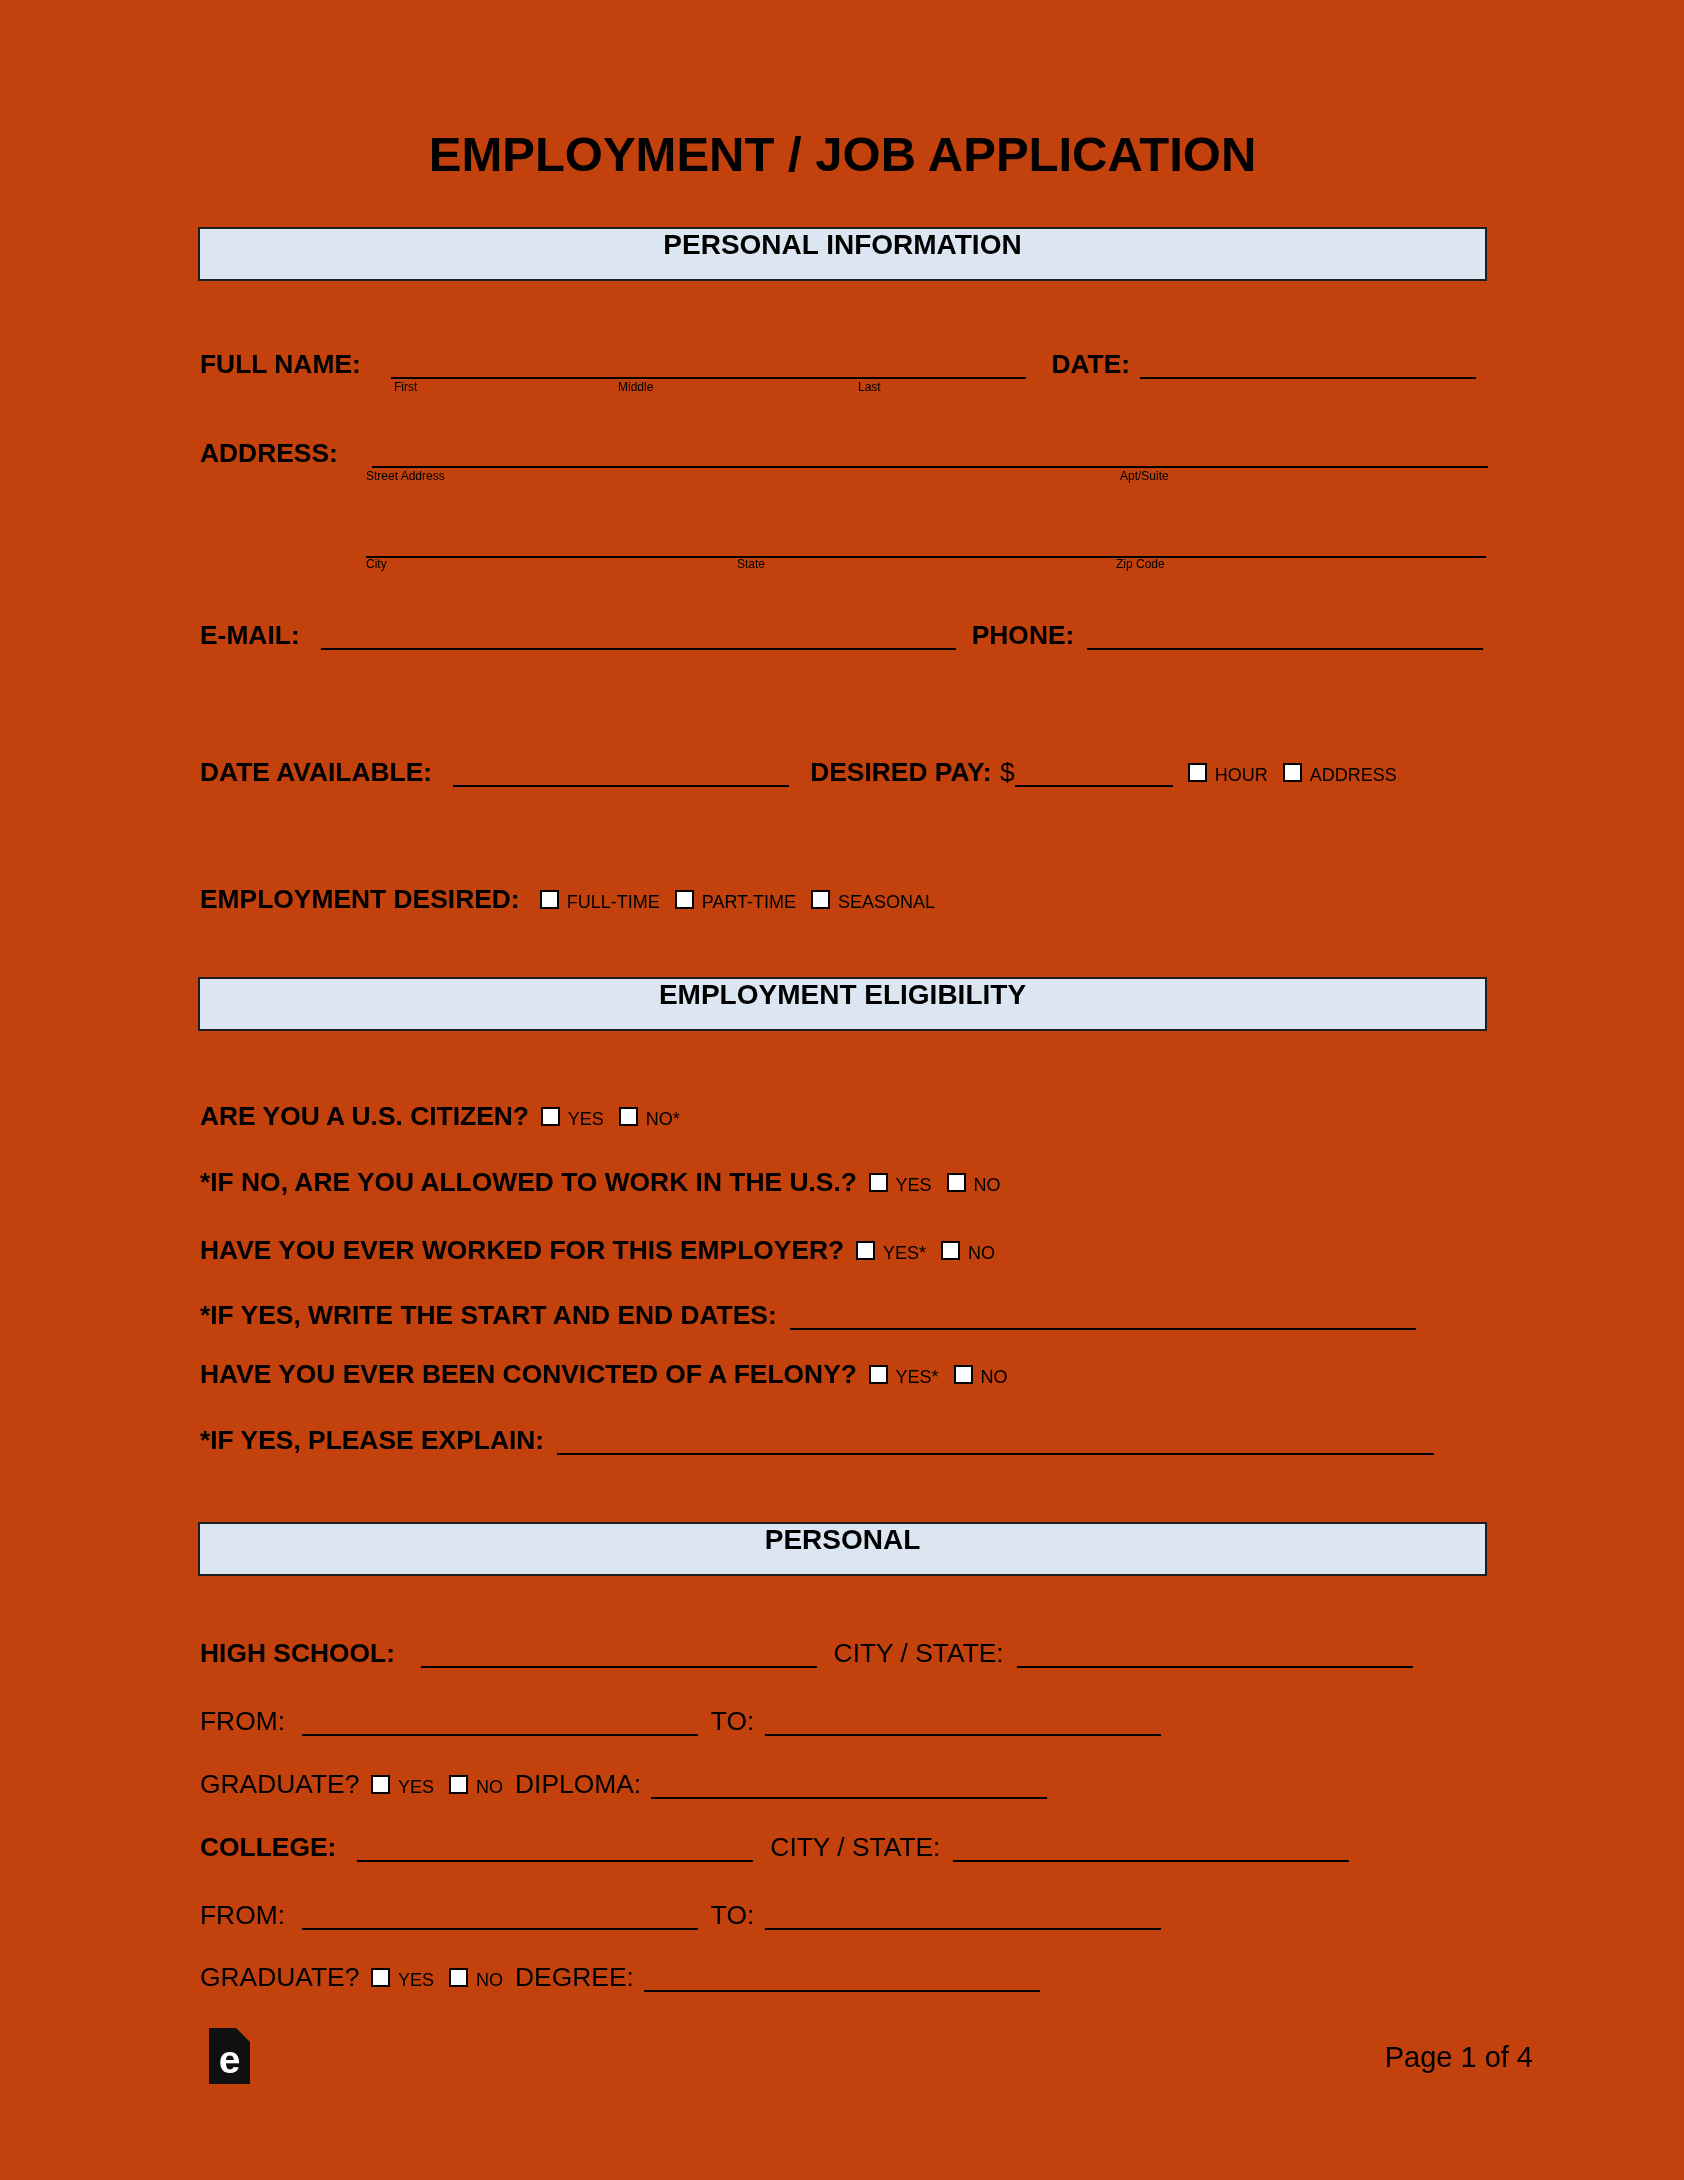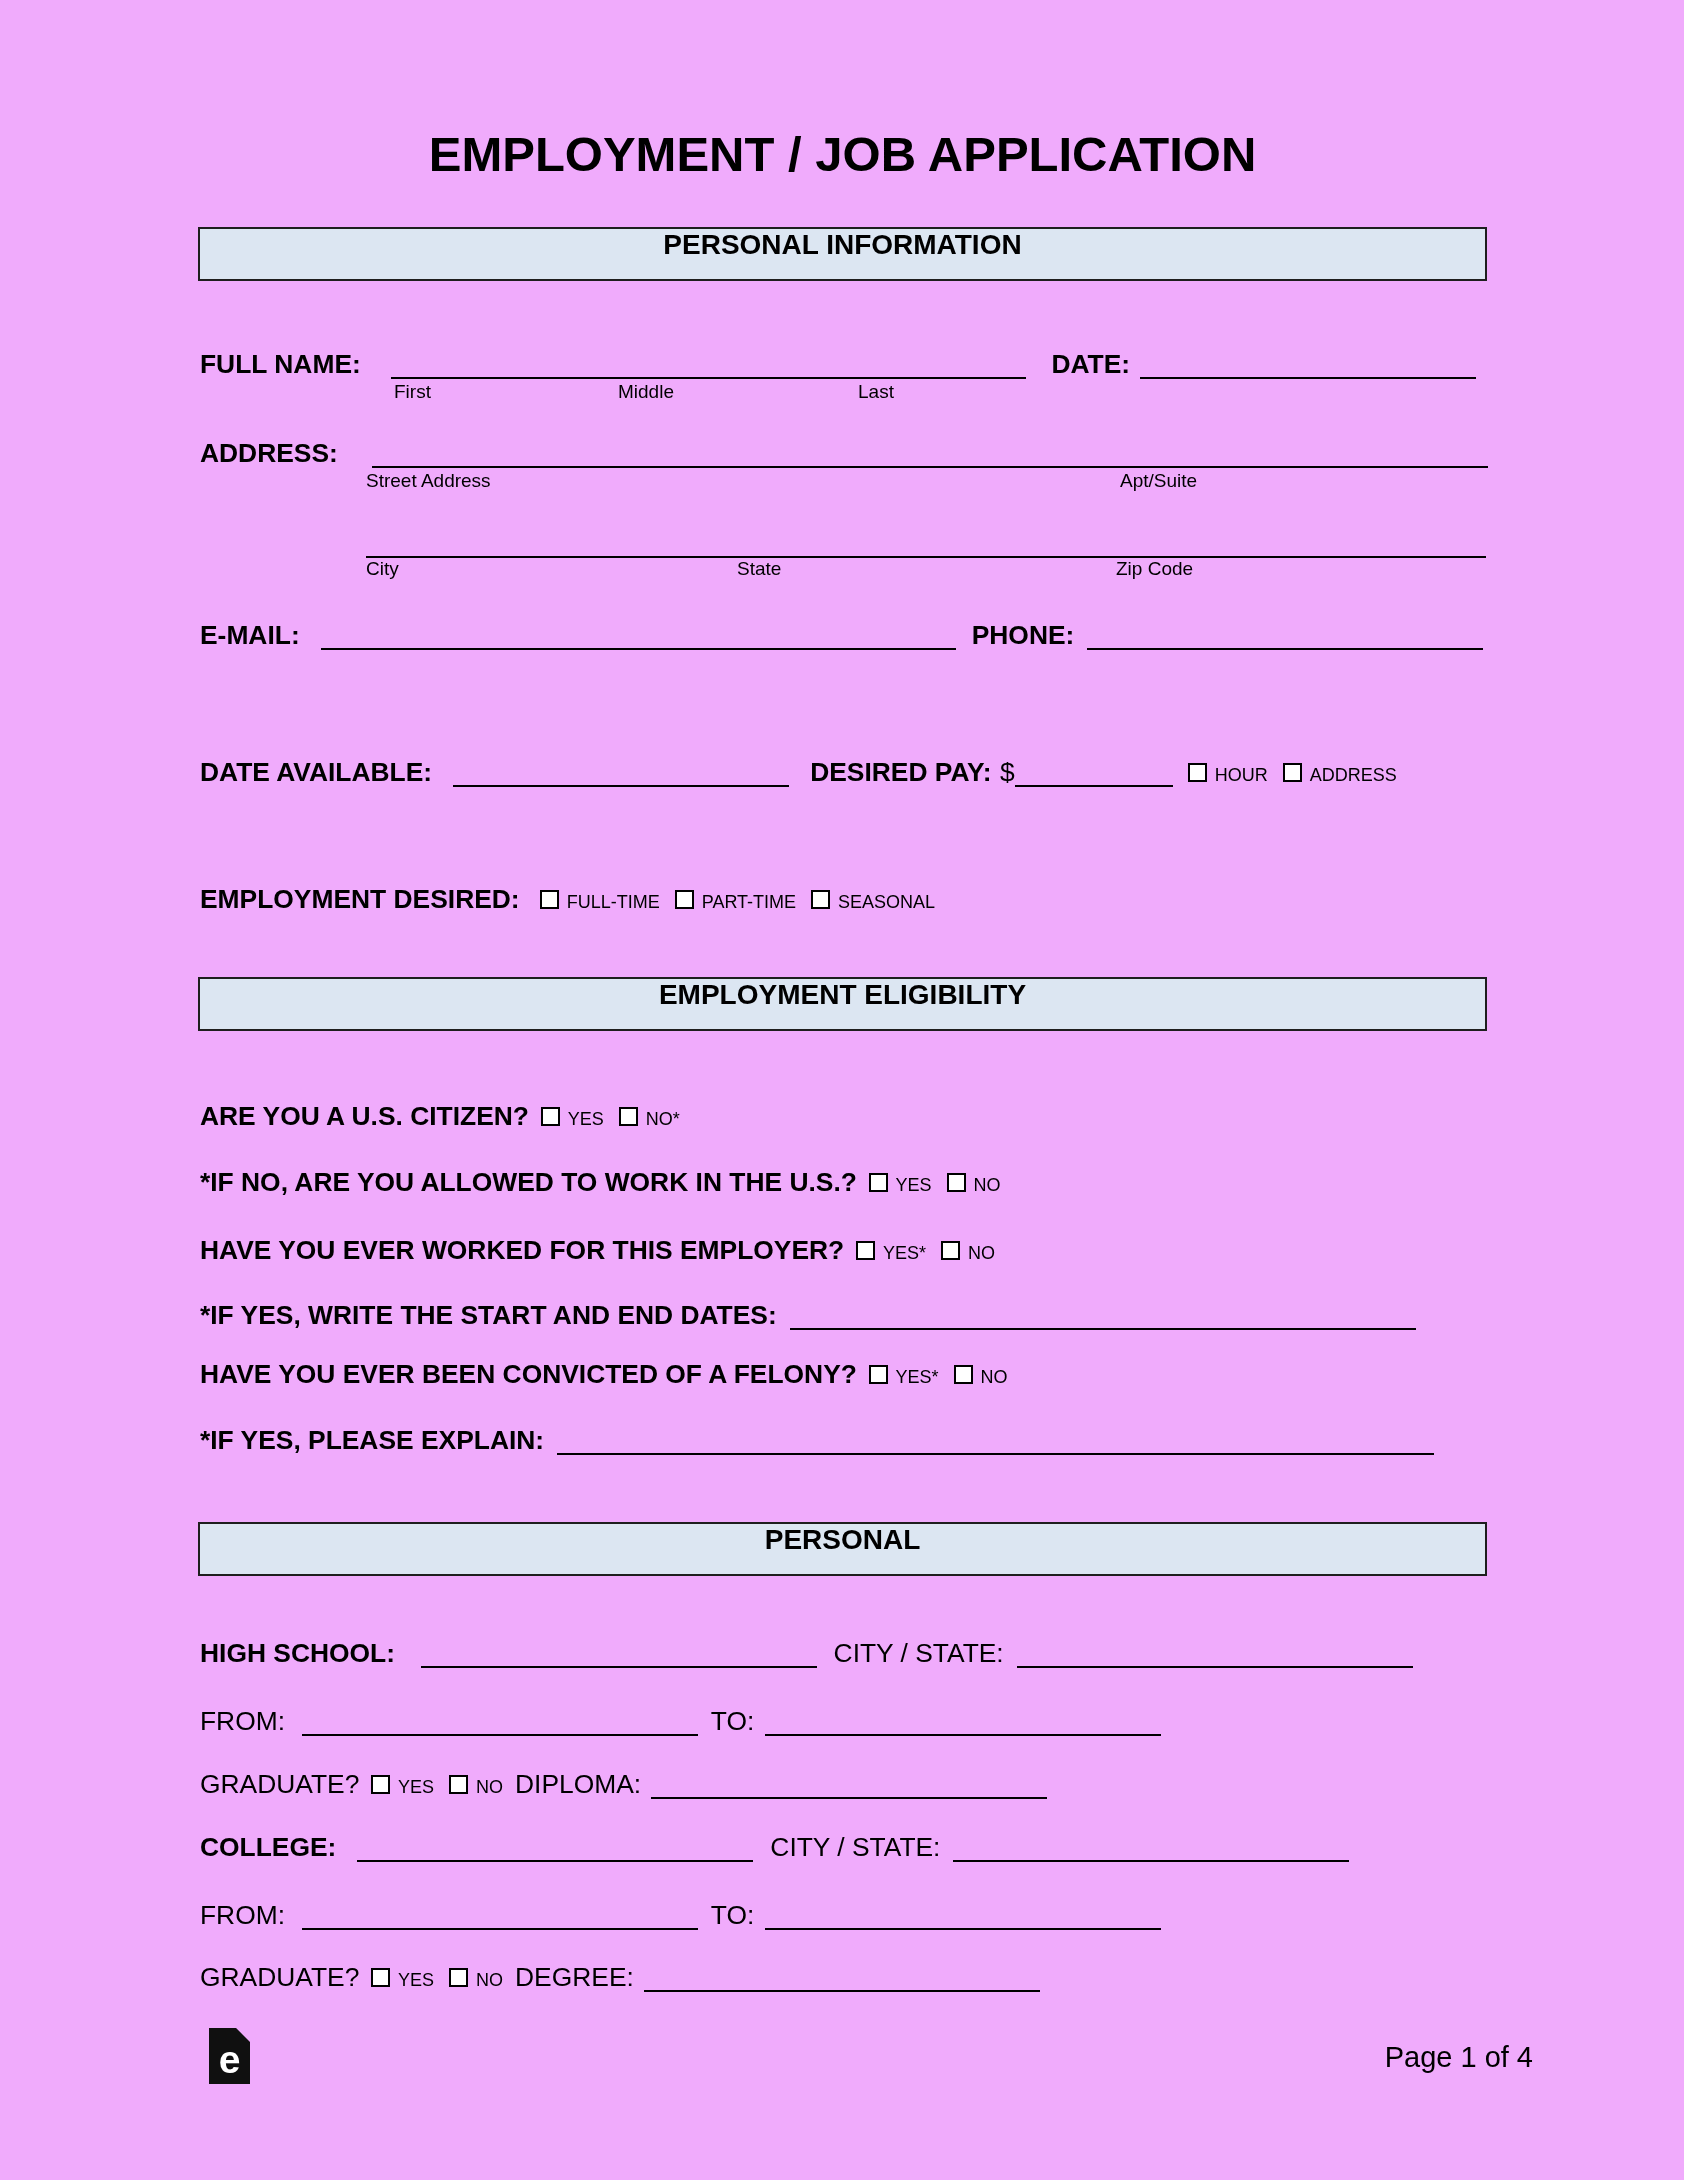--- a/index.html
+++ b/index.html
@@ -1,32 +1,32 @@
 <!DOCTYPE html>
 <html style="font-size:13.6px"><head>
 <meta charset="utf-8">
 <style>
   html,body{margin:0;padding:0;background:#ffffff;}
   .page{
-    position:relative;width:1685px;height:2181px;background:#f0abfc;
+    position:relative;width:1685px;height:2181px;background:#c2410c;
     font-family:"Liberation Sans","DejaVu Sans",sans-serif;color:#000;overflow:hidden;
   }
   .title{
     position:absolute;top:128px;left:0;width:100%;text-align:center;
     font-size:49px;font-weight:bold;line-height:1.1;
   }
   .bar{
     position:absolute;left:198px;width:1289px;height:54px;
     background:#dce6f2;border:2.6px solid #1e1e1e;box-sizing:border-box;
     display:flex;align-items:flex-start;justify-content:center;
     font-size:28px;font-weight:bold;
   }
   .row{position:absolute;left:200px;font-size:26.4px;line-height:1.15;white-space:nowrap;}
   .abs{left:0;width:100%;height:25.6px;}
-  .sub{position:absolute;font-size:19px;color:#000;text-align:center;}
+  .sub{position:absolute;font-size:12px;color:#000;text-align:center;}
   .b{font-weight:bold;}
   .sm{font-size:18px;}
   .line{display:inline-block;height:1em;border-bottom:2.6px solid #000;position:relative;top:6px;}
   .cb{
     display:inline-block;width:19px;height:19px;border:2.6px solid #000;
     box-sizing:border-box;vertical-align:-0.9px;margin:0 7.7px 0 15.3px;background:#fff;
   }
   .cb.first{margin-left:12px;}
   .footer-page{position:absolute;top:2041px;right:152px;font-size:29px;}
   .logo{

